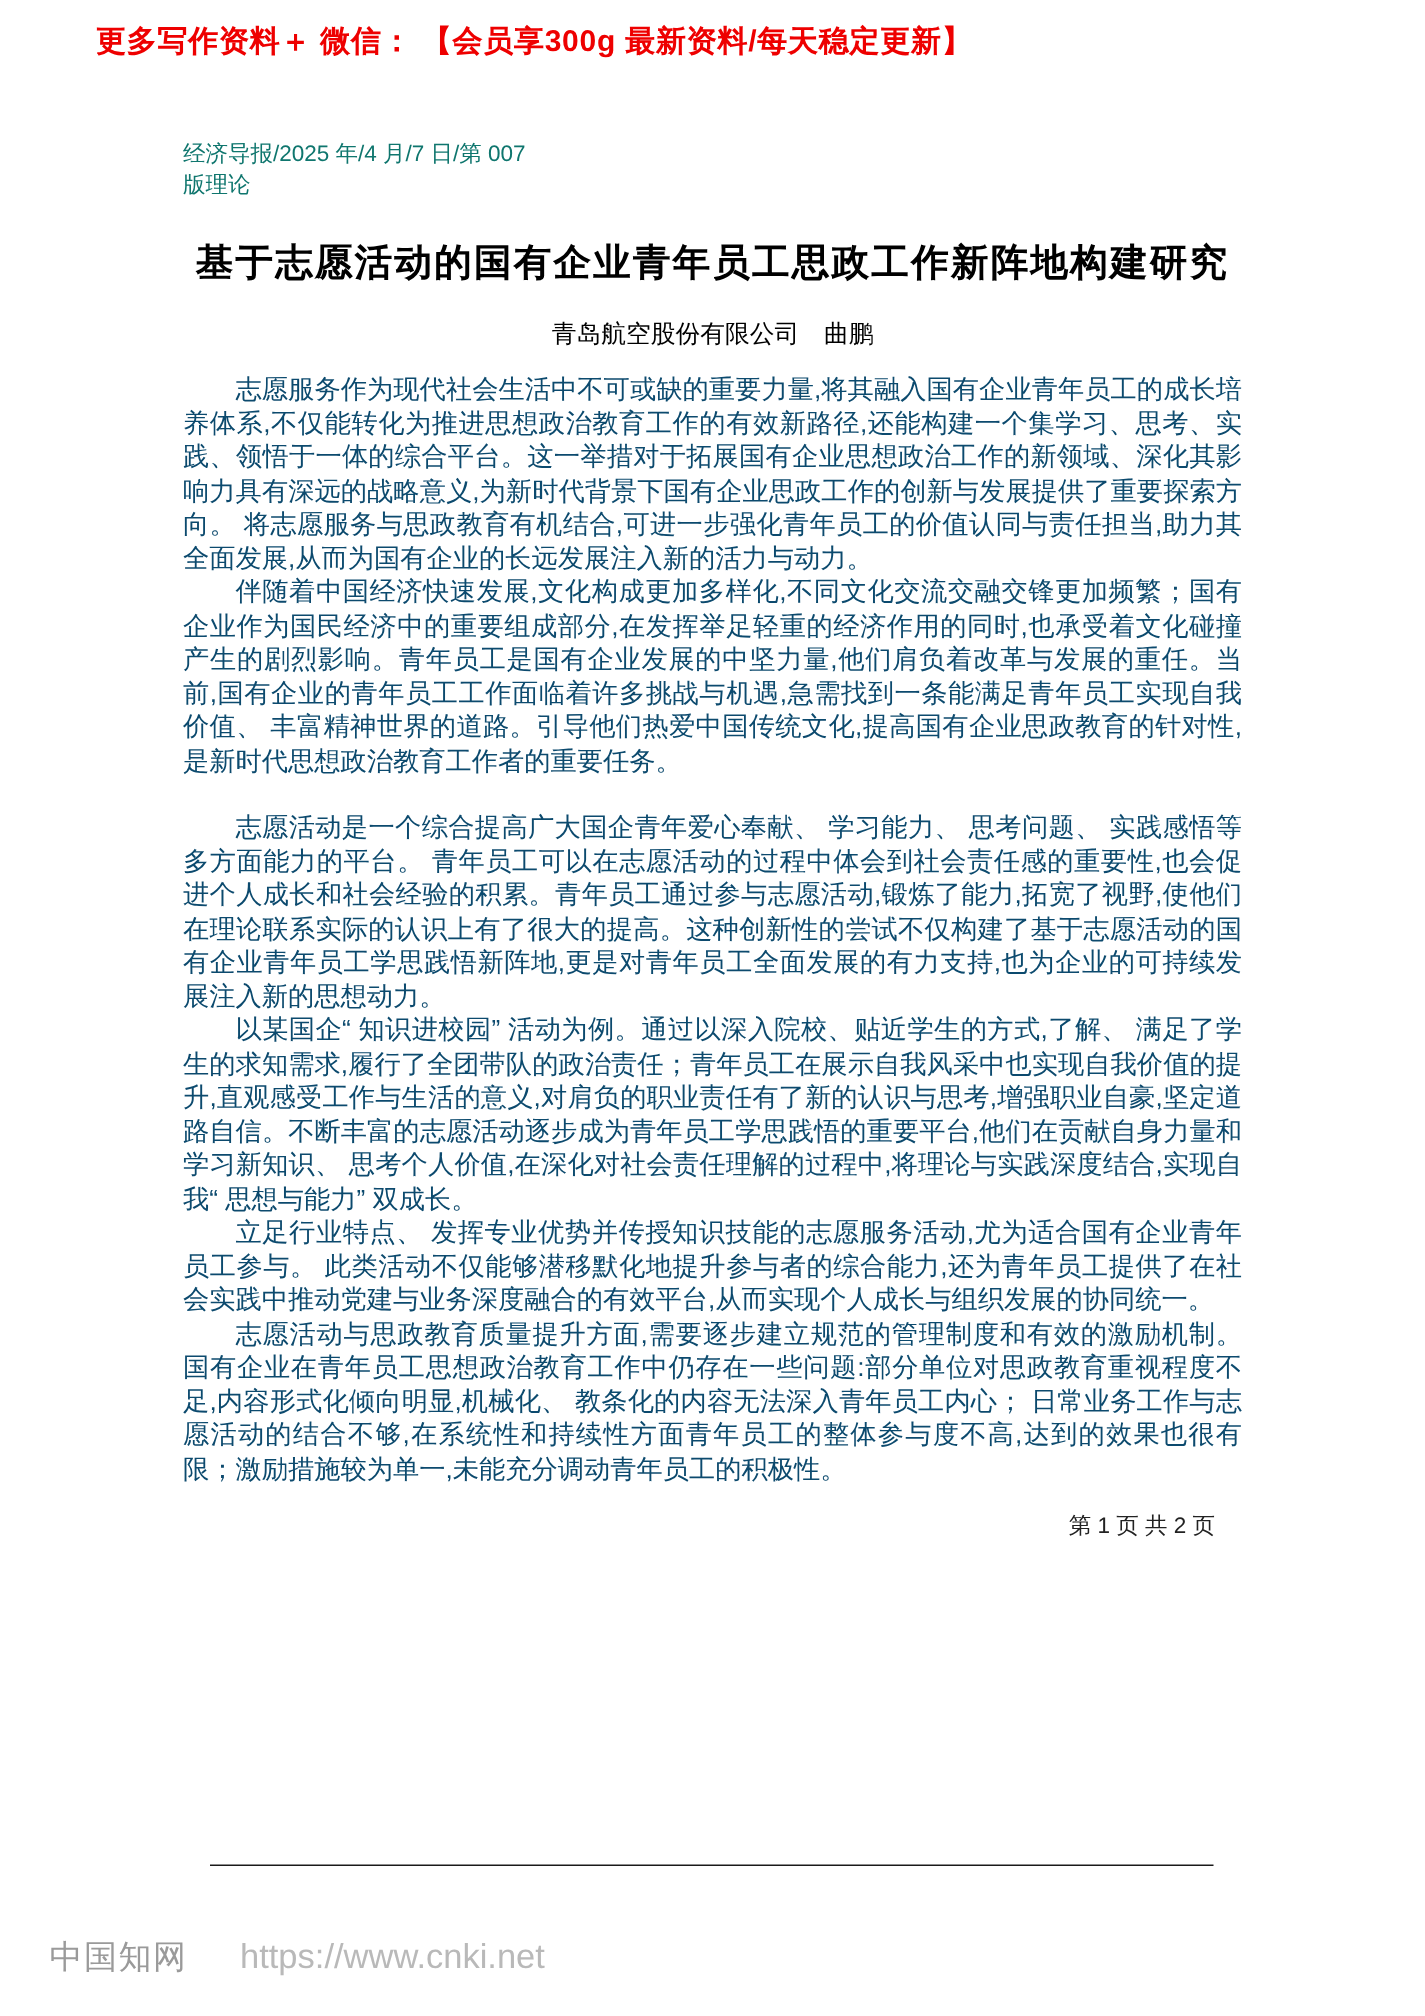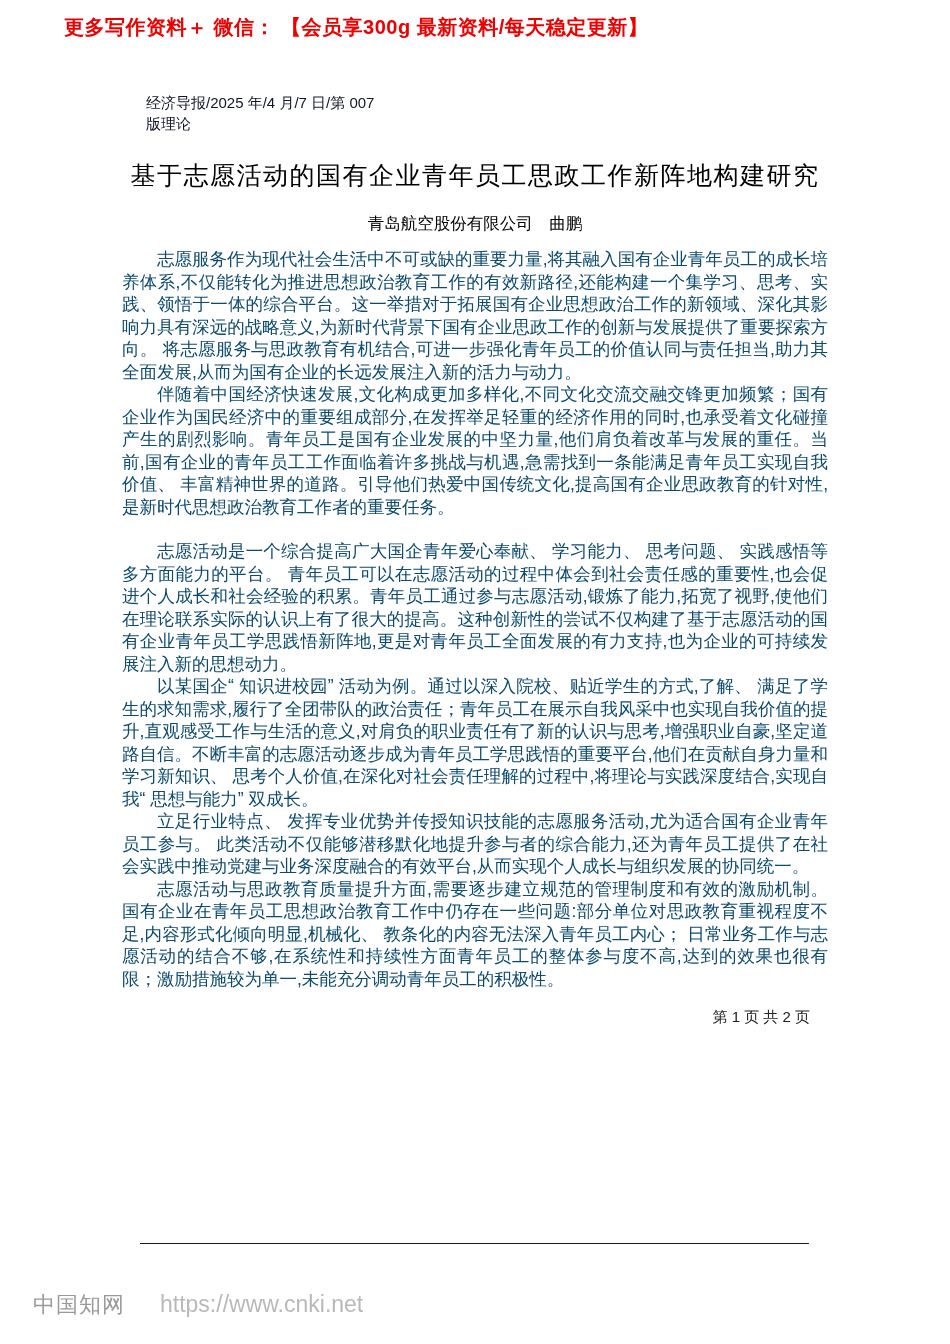--- a/index.html
+++ b/index.html
@@ -30,30 +30,29 @@
     position: absolute;
     left: 122px;
     top: 0;
     width: 706px;
     padding-top: 92px;
   }
 
   .doc-source {
     font-size: 15px;
     line-height: 21px;
-    color: #0f172a;
-    margin-left: 24px;
+    color: #0f766e;
   }
 
   .doc-title {
     margin-top: 26px;
     text-align: center;
     font-size: 25px;
     line-height: 30px;
-    font-weight: normal;
+    font-weight: bold;
     letter-spacing: 1.5px;
     color: #000000;
   }
 
   .doc-author {
     margin-top: 22px;
     text-align: center;
     font-size: 16.5px;
     line-height: 22px;
     color: #000000;

